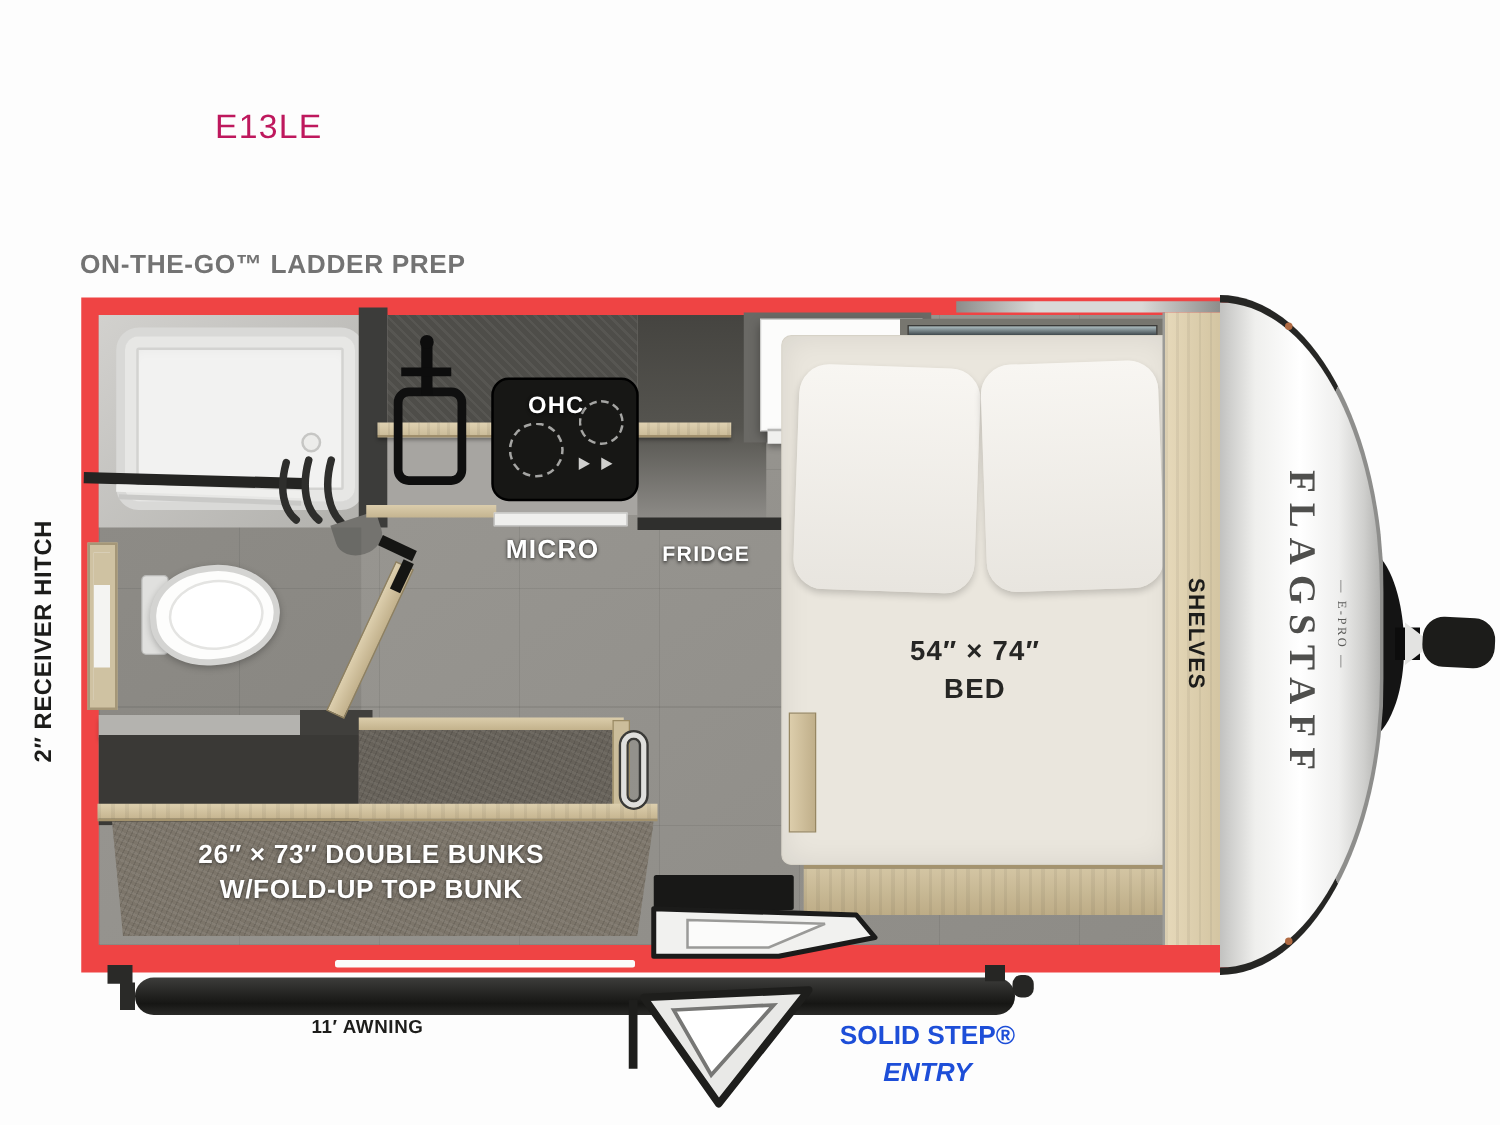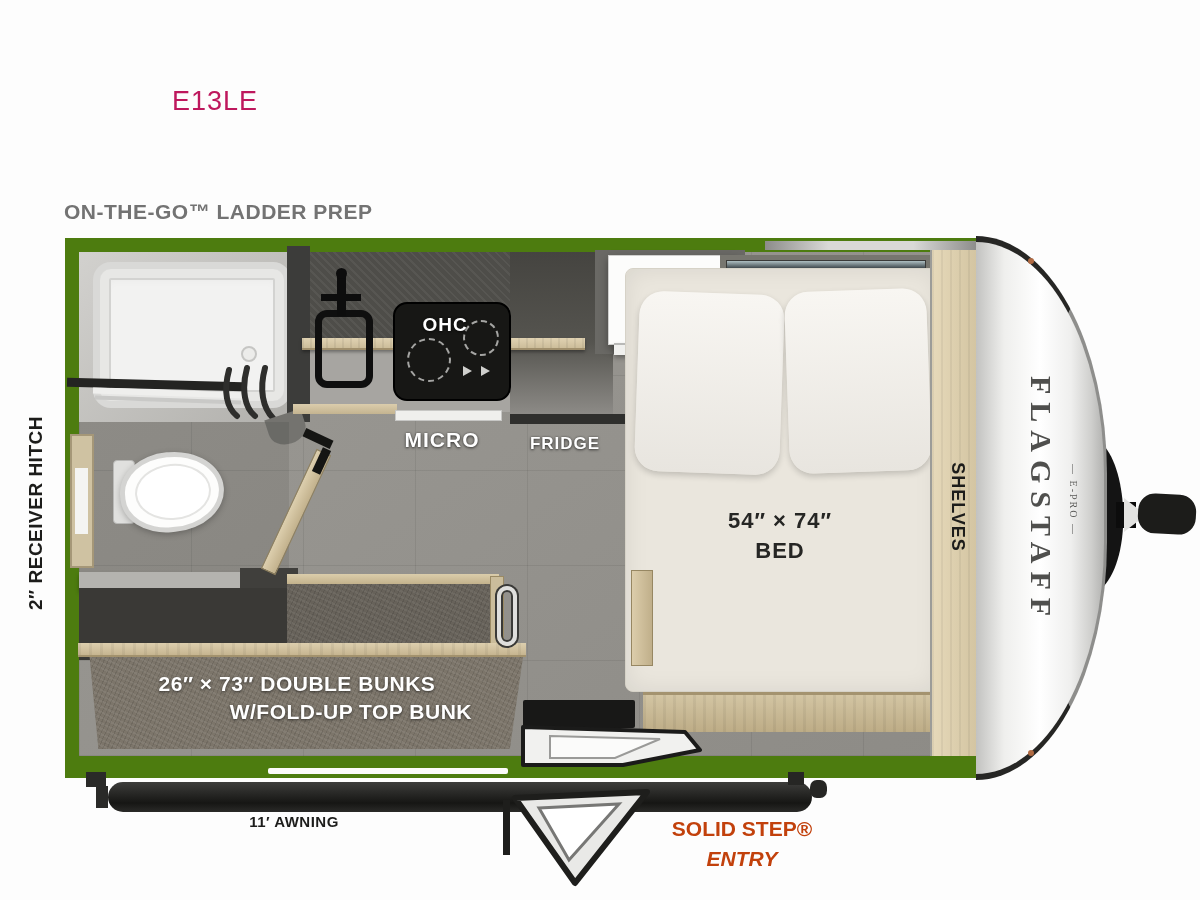--- a/index.html
+++ b/index.html
@@ -8,21 +8,21 @@
   #stage *{position:absolute;box-sizing:border-box;}
 
   
   .lbl{font-weight:bold;color:#1e1e1c;letter-spacing:.5px;white-space:nowrap;position:absolute;}
   .lbl-white{font-weight:bold;color:#fff;letter-spacing:1px;white-space:nowrap;
              text-shadow:0 1px 3px rgba(0,0,0,.6),0 0 2px rgba(0,0,0,.35);position:absolute;}
   .rotcw{transform:translate(-50%,-50%) rotate(90deg);transform-origin:center;}
   .rotccw{transform:translate(-50%,-50%) rotate(-90deg);transform-origin:center;}
 
   
-  #plan{left:65px;top:238px;width:920px;height:540px;background:#4d7c0f;}
+  #plan{left:65px;top:238px;width:920px;height:540px;background:#ef4444;}
   .floor{left:14px;top:14px;width:906px;height:504px;
     background:
       repeating-linear-gradient(0deg, rgba(0,0,0,.07) 0 1px, transparent 1px 95px),
       repeating-linear-gradient(90deg, rgba(0,0,0,.07) 0 1px, transparent 1px 112px),
       linear-gradient(145deg,#9b9994,#8d8b86);}
   .topwall-window{left:700px;top:3px;width:212px;height:9px;
       background:linear-gradient(90deg,#8c8c8a,#d9d9d7 30%,#d9d9d7 70%,#8c8c8a);}
 
   
   .shower-room{left:14px;top:14px;width:225px;height:170px;
@@ -246,21 +246,21 @@
 
     <div class="underbath-dark"></div>
     <div class="bunk-upper-wood"></div>
     <div class="bunk-upper"></div>
     <div class="bunk-upper-end"></div>
     <div class="bunk-rail"></div>
     <div class="bunk-lower"></div>
     <div class="grab-handle"></div>
     <div style="left:57px;top:432px;width:350px;text-align:center;font-weight:bold;font-size:21px;line-height:28px;color:#fff;letter-spacing:.5px;text-shadow:0 1px 3px rgba(0,0,0,.6);">
       <span style="position:static;display:block;">26″ × 73″ DOUBLE BUNKS</span>
-      <span style="position:static;display:block;text-align:right;">W/FOLD-UP TOP BUNK</span>
+      <span style="position:static;display:block;">W/FOLD-UP TOP BUNK</span>
     </div>
 
     <div class="entry-box"></div>
     <svg style="left:455px;top:486px;" width="185" height="44" viewBox="0 0 185 44">
       <polygon points="3,3 165,8 180,26 103,41 3,41" fill="#f1f1ef" stroke="#1b1b1a" stroke-width="4" stroke-linejoin="round"></polygon>
       <polygon points="30,12 140,15 95,34 30,34" fill="#fbfbfa" stroke="#9a9a98" stroke-width="2"></polygon>
     </svg>
   </div>
 
   <div id="cap"></div>
@@ -283,18 +283,18 @@
   <div class="awning-rail"></div>
   <div class="awn-brk3"></div>
   <div class="awn-nub"></div>
   <div class="lbl" style="left:184px;top:813px;width:220px;text-align:center;font-size:15px;color:#1d1d1b;">11′ AWNING</div>
 
   <svg style="left:497px;top:788px;" width="175" height="105" viewBox="0 0 175 105">
     <rect x="6" y="12" width="7" height="55" fill="#1e1e1c"></rect>
     <polygon points="18,10 150,4 78,95" fill="#e9e9e7" stroke="#1e1e1c" stroke-width="6" stroke-linejoin="round"></polygon>
     <polygon points="42,20 122,16 72,72" fill="#ffffff" stroke="#777775" stroke-width="3"></polygon>
   </svg>
-  <div style="left:637px;top:814px;width:210px;text-align:center;font-weight:bold;font-size:21px;line-height:30px;color:#c2410c;">
+  <div style="left:637px;top:814px;width:210px;text-align:center;font-weight:bold;font-size:21px;line-height:30px;color:#1d4ed8;">
     <span style="position:static;display:block;">SOLID STEP®</span>
     <span style="position:static;display:block;font-style:italic;">ENTRY</span>
   </div>
 
 </div>
 
 </body></html>

